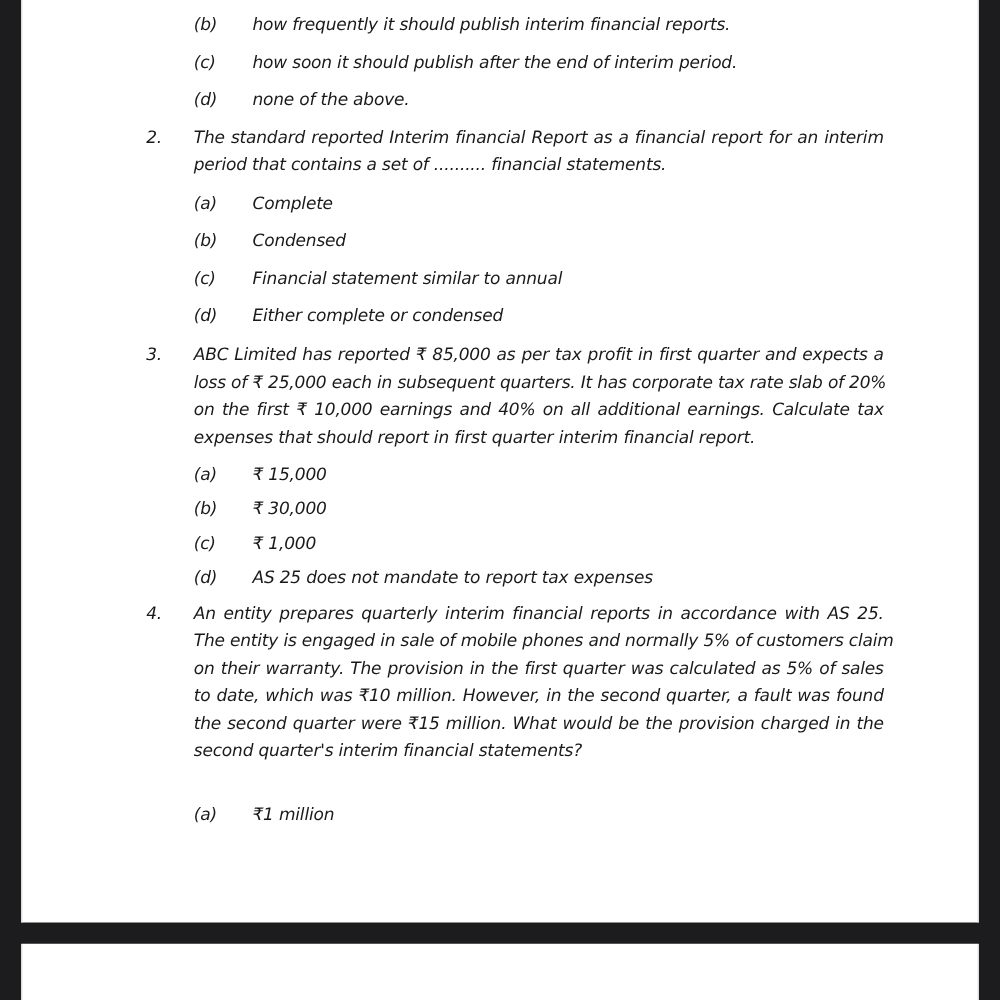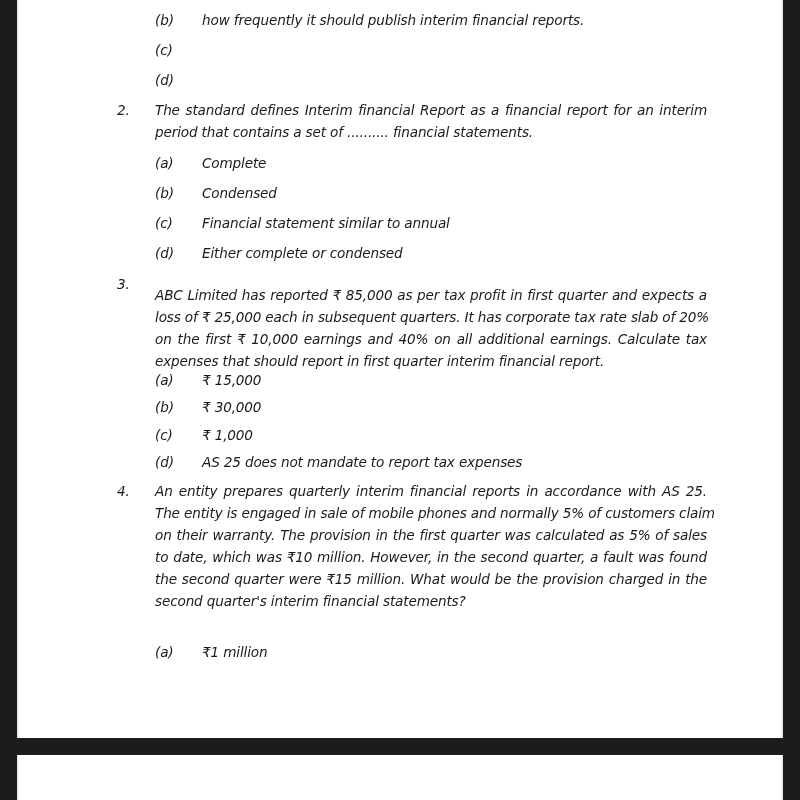--- a/index.html
+++ b/index.html
@@ -27,41 +27,43 @@
   .para .ln.last { text-align-last:left; }
 </style>
 </head>
 <body>
 
 <div class="page current">
 
   <span class="txt lbl" style="top:9px">(b)</span>
   <span class="txt opt" style="top:9px">how frequently it should publish interim financial reports.</span>
   <span class="txt lbl" style="top:39px">(c)</span>
+  <span class="txt opt" style="top:39px">how soon it should publish after the end of interim period.</span>
   <span class="txt lbl" style="top:69px">(d)</span>
+  <span class="txt opt" style="top:69px">none of the above.</span>
 
   <div>
     <span class="txt qnum" style="top:99px">2.</span>
     <div class="txt para" style="top:99px">
-      <span class="ln">The standard defines Interim financial Report as a financial report for an interim</span>
+      <span class="ln">The standard reported Interim financial Report as a financial report for an interim</span>
       <span class="ln last">period that contains a set of .......... financial statements.</span>
     </div>
     <span class="txt lbl" style="top:152px">(a)</span>
     <span class="txt opt" style="top:152px">Complete</span>
     <span class="txt lbl" style="top:182px">(b)</span>
     <span class="txt opt" style="top:182px">Condensed</span>
     <span class="txt lbl" style="top:212px">(c)</span>
     <span class="txt opt" style="top:212px">Financial statement similar to annual</span>
     <span class="txt lbl" style="top:242px">(d)</span>
     <span class="txt opt" style="top:242px">Either complete or condensed</span>
   </div>
 
   <div>
     <span class="txt qnum" style="top:273px">3.</span>
-    <div class="txt para" style="top:284px">
+    <div class="txt para" style="top:273px">
       <span class="ln">ABC Limited has reported ₹ 85,000 as per tax profit in first quarter and expects a</span>
       <span class="ln">loss of ₹ 25,000 each in subsequent quarters. It has corporate tax rate slab of 20%</span>
       <span class="ln">on the first ₹ 10,000 earnings and 40% on all additional earnings. Calculate tax</span>
       <span class="ln last">expenses that should report in first quarter interim financial report.</span>
     </div>
     <span class="txt lbl" style="top:369px">(a)</span>
     <span class="txt opt" style="top:369px">₹ 15,000</span>
     <span class="txt lbl" style="top:396px">(b)</span>
     <span class="txt opt" style="top:396px">₹ 30,000</span>
     <span class="txt lbl" style="top:424px">(c)</span>

